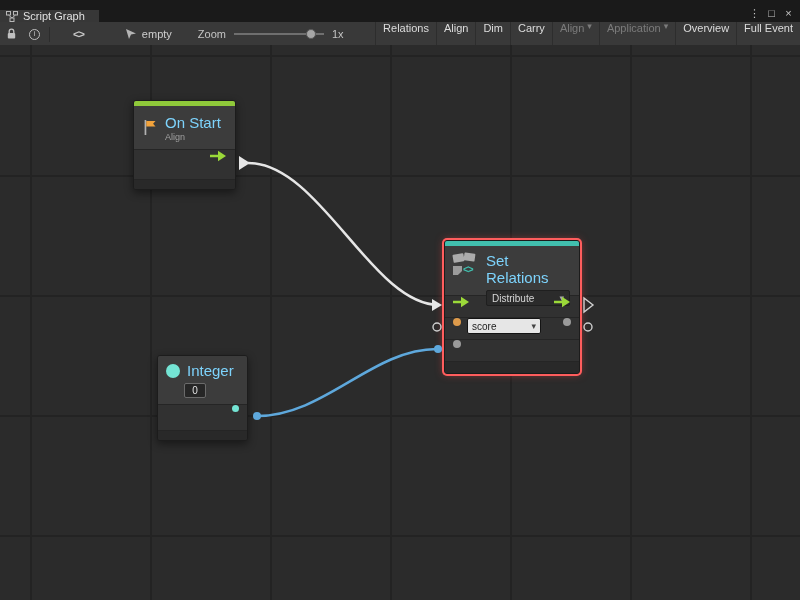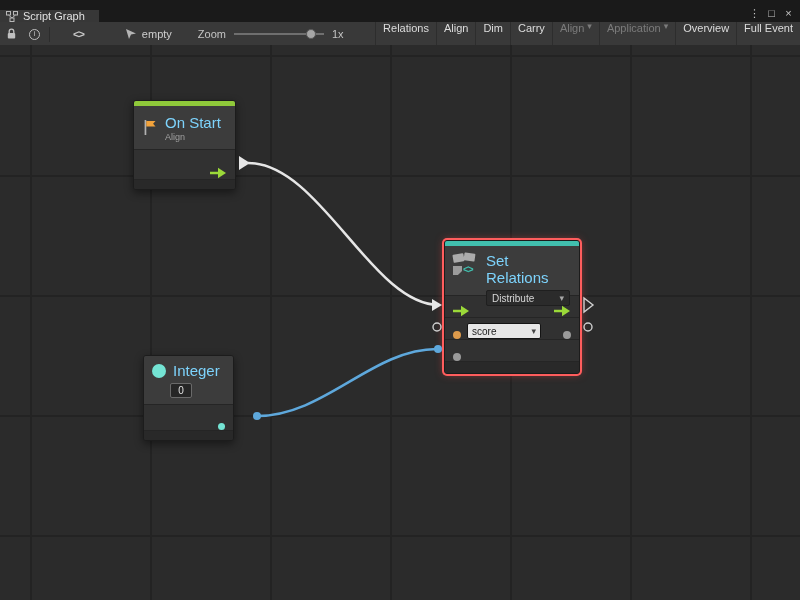--- a/index.html
+++ b/index.html
@@ -54,21 +54,21 @@
   
   .node{position:absolute;z-index:2;background:#313131;border:1px solid #1c1c1c;border-radius:3px;
     box-shadow:0 3px 9px rgba(0,0,0,.45);color:#e4e4e4;overflow:hidden}
   .node.selected{box-shadow:0 0 0 2px var(--selection-red,#ff5d5d),0 0 9px rgba(255,70,70,.55)}
   .node-strip{height:5px}
   .strip-green{background:var(--strip-green,#8fc93a)}
   .strip-teal{background:var(--accent-teal,#41bfae)}
   .node-header{background:#3c3c3c;display:flex;align-items:center;gap:7px;padding:4px 8px}
   .node-title{font-size:15px;color:#7dd3fc}
   .node-sub{font-size:9px;color:#a0a0a0;margin-top:1px}
-  .node-row{background:#313131;border-top:1px solid #252525;display:flex;align-items:flex-end;
+  .node-row{background:#313131;border-top:1px solid #252525;display:flex;align-items:flex-start;
     padding:0 8px}
   .node-footer{background:#292929;border-top:1px solid #252525}
 
   .dot{border-radius:50%;flex:none}
   .dot-orange{width:8px;height:8px;background:var(--port-orange,#dd9a4b)}
   .dot-gray{width:8px;height:8px;background:var(--port-gray,#9a9a9a)}
   .dot-teal{width:7px;height:7px;background:var(--port-teal,#74e4d4)}
 
   
   #node-onstart{left:133px;top:55px;width:103px}
@@ -94,21 +94,21 @@
     background:#2b2b2b;border:1px solid #1f1f1f;border-radius:2px;padding:0 5px;
     font-size:10px;color:#d6d6d6}
   .dropdown .caret{color:#a8a8a8}
   .score-field{display:flex;align-items:center;justify-content:space-between;width:74px;height:16px;
     background:#e6e6e6;border:1px solid #141414;border-radius:2px;padding:0 4px;margin-left:6px;
     font-size:10px;color:#1b1b1b}
   .score-field .caret{color:#444}
   .spacer{flex:1}
 
   
-  #node-integer{left:143px;top:310px;width:91px}
+  #node-integer{left:157px;top:310px;width:91px}
   #node-integer .node-header{height:48px;flex-direction:column;align-items:flex-start;gap:4px;
     padding:6px 8px 4px}
   #node-integer .hrow{display:flex;align-items:center;gap:7px}
   .int-circle{width:14px;height:14px;border-radius:50%;background:var(--port-teal,#74e4d4)}
   .int-box{width:22px;height:15px;background:#262626;border:1px solid #6a6a6a;border-radius:2px;
     font-size:10px;color:#e0e0e0;display:flex;align-items:center;justify-content:center;
     margin-left:18px}
   #node-integer .node-row{height:26px;justify-content:flex-end}
   #node-integer .node-footer{height:10px}
 </style>

